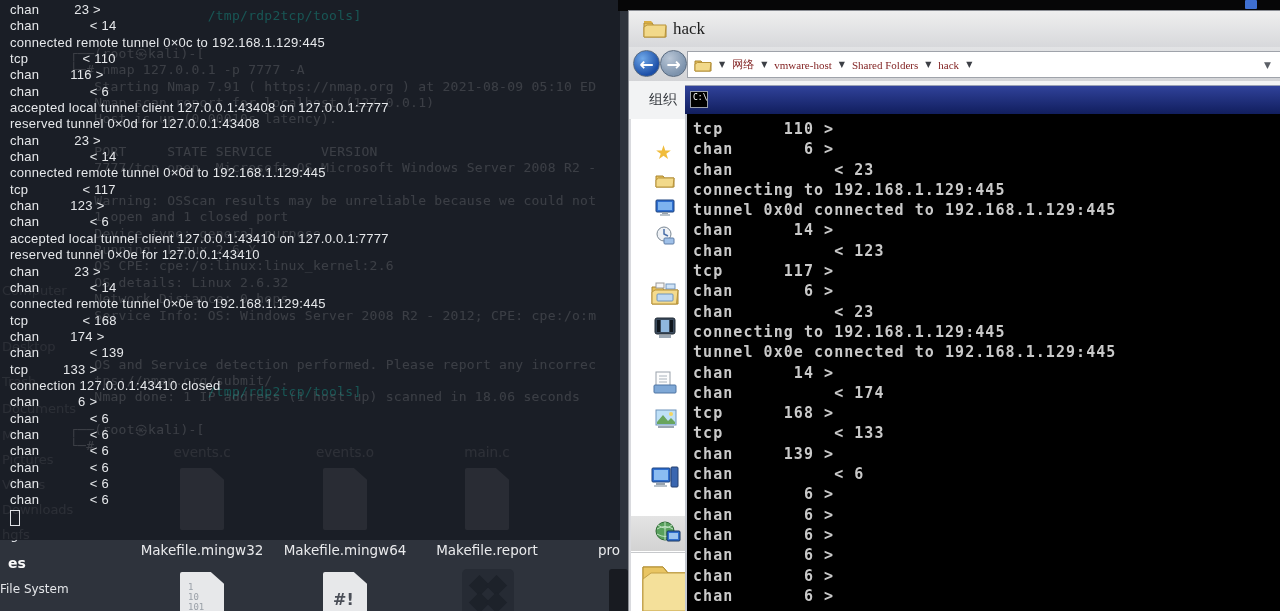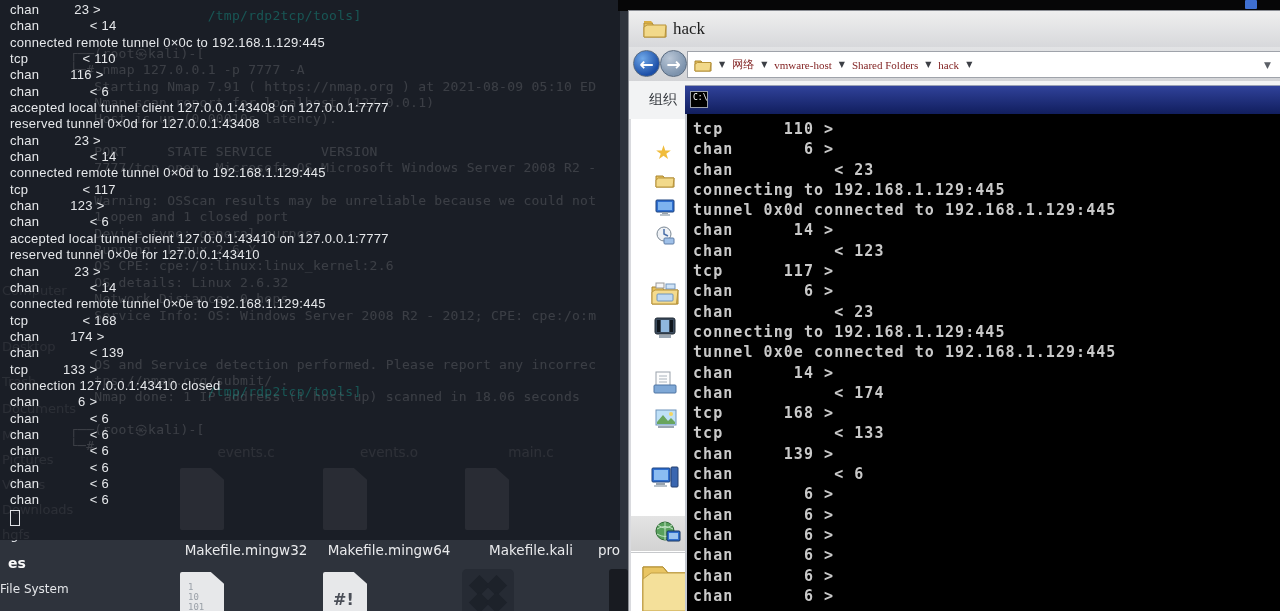--- a/index.html
+++ b/index.html
@@ -4,21 +4,21 @@
 <style>
   html,body{margin:0;padding:0;}
   body{width:1280px;height:611px;overflow:hidden;background:#050608;position:relative;
        font-family:"DejaVu Sans",sans-serif;}
   .abs{position:absolute;}
   pre{margin:0;}
 
   
   #fm-scene{left:0;top:0;width:628px;height:611px;background:#2e333c;overflow:hidden;}
   .fm-label{font-size:13.5px;color:#e9eaec;white-space:nowrap;}
-  .fm-label.centered{transform:translateX(-50%);margin-left:44px;}
+  .fm-label.centered{transform:translateX(-50%);}
   .fm-side-label{font-size:13px;color:#d7dadf;white-space:nowrap;}
   .ghost-file{background:#d8dbe1;opacity:.85;border-radius:2px;
               clip-path:polygon(0 0,70% 0,100% 19%,100% 100%,0 100%);}
   .file-doc{background:#e7e8ea;border-radius:2px;
             clip-path:polygon(0 0,70% 0,100% 19%,100% 100%,0 100%);}
   .file-doc .mini{font-family:"DejaVu Sans Mono",monospace;font-size:9px;line-height:10px;
                   color:#9aa0a8;position:absolute;left:8px;top:10px;white-space:pre;}
   .file-doc .shebang{position:absolute;left:10px;top:18px;font-weight:bold;font-size:16px;color:#4a4e57;}
   .file-dark{background:#262b34;border-radius:5px;}
   .diamond{width:15px;height:15px;background:#1d222a;transform:rotate(45deg);position:absolute;}
@@ -89,21 +89,21 @@
   <span class="abs fm-label centered" style="left:202px;top:444px">events.c</span>
   <span class="abs fm-label centered" style="left:345px;top:444px">events.o</span>
   <span class="abs fm-label centered" style="left:487px;top:444px">main.c</span>
 
   <div class="abs ghost-file" style="left:180px;top:468px;width:44px;height:62px"></div>
   <div class="abs ghost-file" style="left:323px;top:468px;width:44px;height:62px"></div>
   <div class="abs ghost-file" style="left:465px;top:468px;width:44px;height:62px"></div>
 
   <span class="abs fm-label centered" style="left:202px;top:542px">Makefile.mingw32</span>
   <span class="abs fm-label centered" style="left:345px;top:542px">Makefile.mingw64</span>
-  <span class="abs fm-label centered" style="left:487px;top:542px">Makefile.kali</span>
+  <span class="abs fm-label centered" style="left:487px;top:542px">Makefile.report</span>
   <span class="abs fm-label" style="left:598px;top:542px">pro</span>
 
   <div class="abs file-doc" style="left:180px;top:572px;width:44px;height:62px">
     <span class="mini">1
 10
 101</span>
   </div>
   <div class="abs file-doc" style="left:323px;top:572px;width:44px;height:62px">
     <span class="shebang">#!</span>
   </div>

